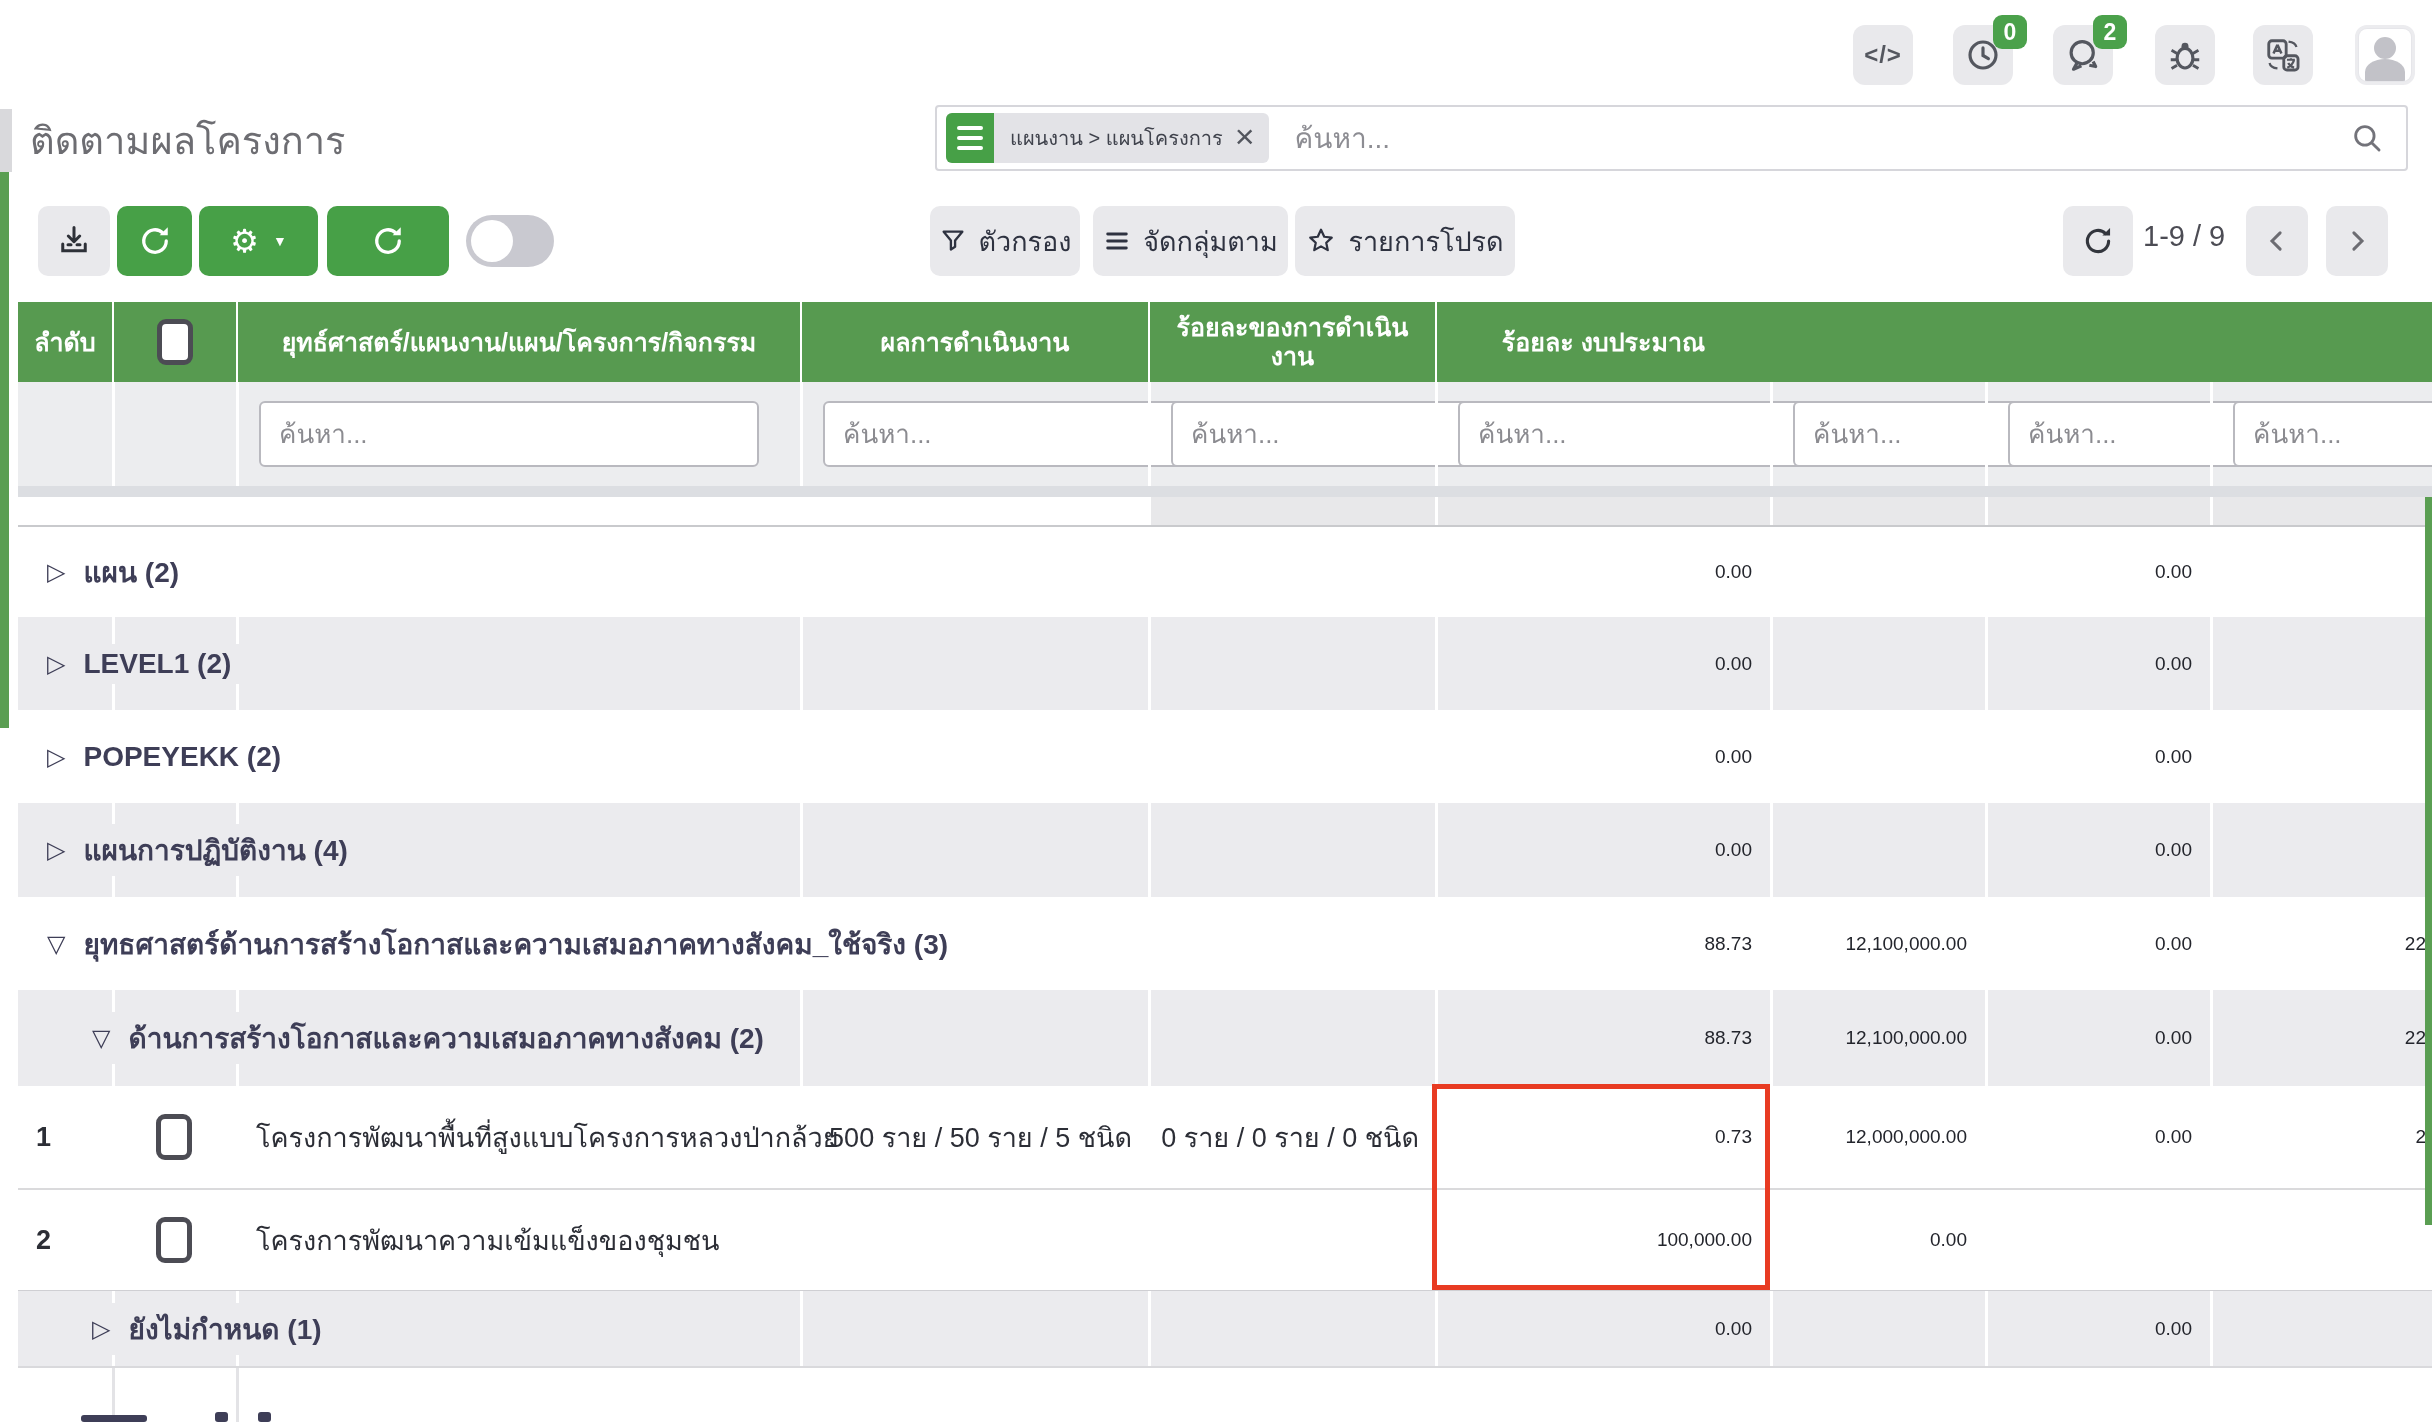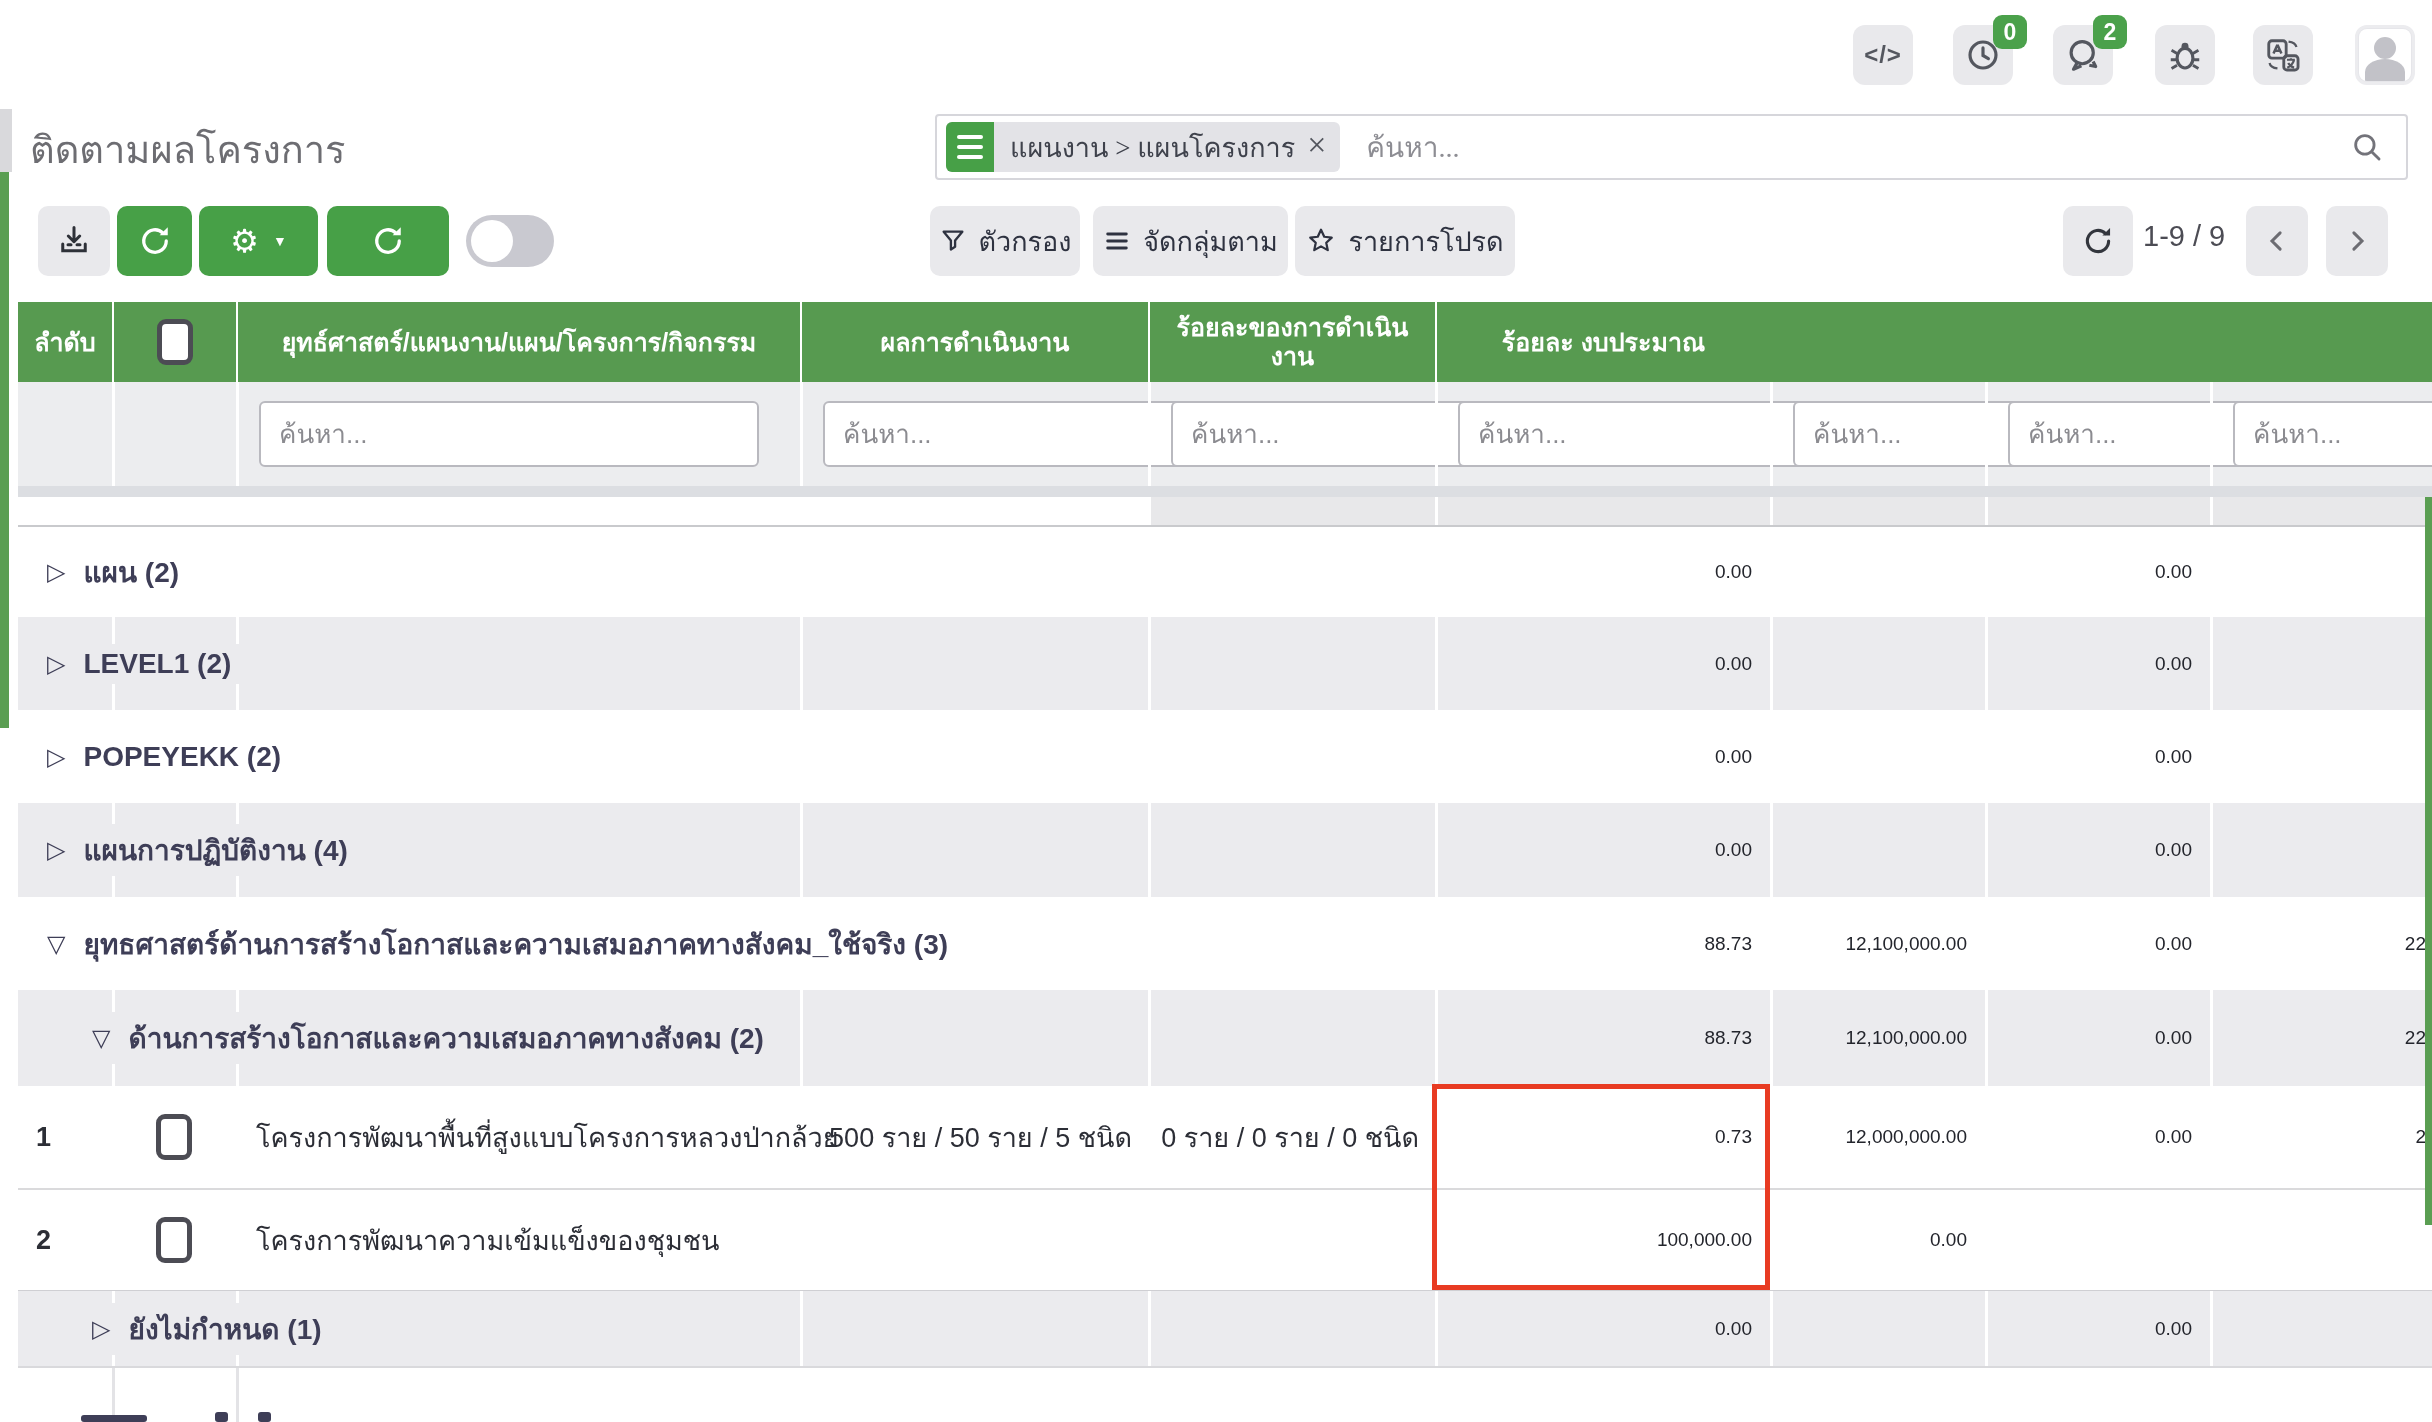--- a/index.html
+++ b/index.html
@@ -13,28 +13,28 @@
     display:flex; align-items:center; justify-content:center; color:#54575f; }
   .iconbtn .code { font-size:24px; font-weight:700; letter-spacing:1px; color:#54575f; }
   .badge { position:absolute; top:-10px; right:-14px; min-width:34px; height:34px; padding:0 6px; border-radius:9px;
     background:#4ba14b; color:#fff; font-size:23px; font-weight:700; display:flex; align-items:center; justify-content:center; }
   .avatarbtn { background:#e6e6ea; border:3px solid #ececef; }
   .avatarbtn .ph { width:52px; height:52px; background:#fff; border-radius:8px; overflow:hidden; position:relative; }
   .avatarbtn .head { position:absolute; left:15px; top:8px; width:22px; height:22px; border-radius:50%; background:#c2c2c8; }
   .avatarbtn .body { position:absolute; left:6px; top:30px; width:40px; height:26px; border-radius:50% 50% 0 0; background:#c2c2c8; }
 
   
-  .titlerow { position:absolute; left:0; top:101px; width:2432px; height:91px; background:#fff;font-family:Liberation Serif, serif; }
+  .titlerow { position:absolute; left:0; top:92px; width:2432px; height:91px; background:#fff; }
   .pagetitle { position:absolute; left:30px; top:18px; font-size:38px; color:#6d6d72; font-weight:500; }
   .searchbar { position:absolute; left:935px; top:13px; width:1473px; height:66px; background:#fff;
     border:2px solid #d6d6db; border-radius:4px; display:flex; align-items:center; }
   .facet { margin-left:9px; height:50px; background:#e3e3e7; border-radius:6px; display:flex; align-items:center; overflow:hidden; }
   .facet-ico { width:48px; height:50px; background:#47a047; display:flex; flex-direction:column; align-items:center; justify-content:center; gap:6px; }
   .facet-ico i { display:block; width:26px; height:4px; background:#fff; border-radius:2px; }
-  .facet-label { font-size:27px; color:#3f424c; padding:0 10px 0 16px; }
+  .facet-label { font-size:20px; color:#3f424c; padding:0 10px 0 16px; }
   .facet-x { font-size:34px; color:#53565e; padding:0 14px 4px 2px; cursor:pointer; }
   .search-ph { font-size:28px; color:#8d8d93; margin-left:26px; flex:1; }
   .mag { margin-right:22px; }
 
   
   .controls { position:absolute; left:0; top:200px; width:2432px; height:100px; background:#fff; }
   .btn { position:absolute; top:6px; height:70px; border-radius:10px; display:flex; align-items:center; justify-content:center; gap:12px; }
   .btn.gray { background:#e9e9ec; color:#2e3240; }
   .btn.green { background:#47a047; color:#fff; }
   .btn .lbl { font-size:27px; color:#2e3240; font-weight:500; }

